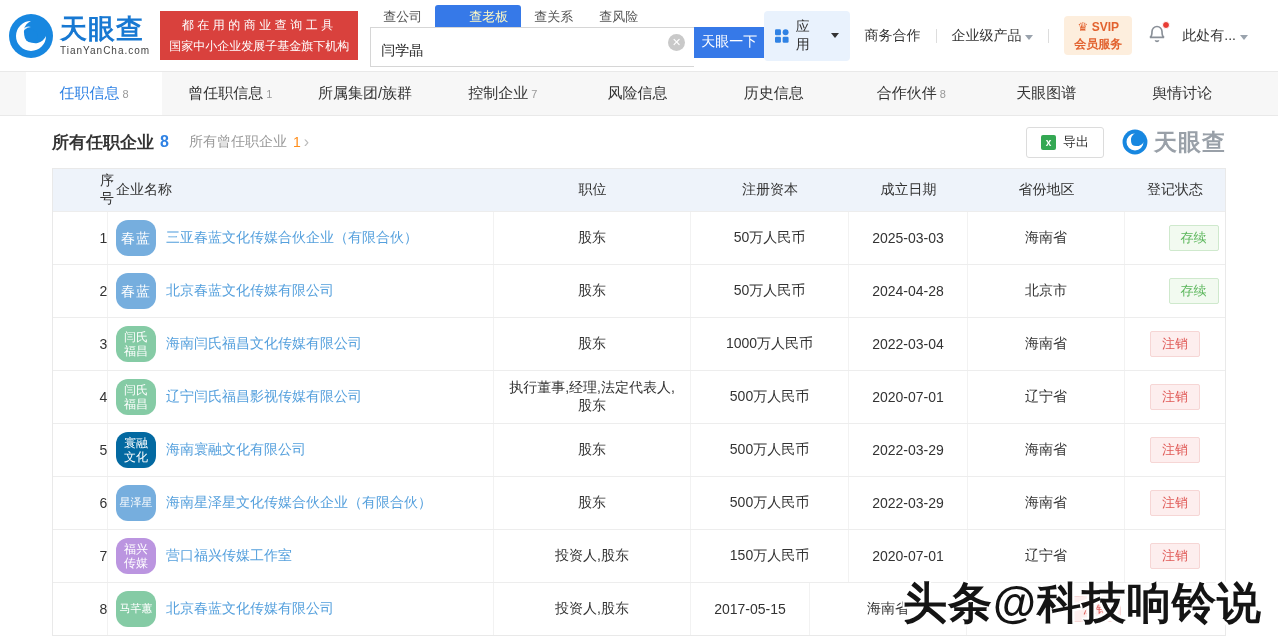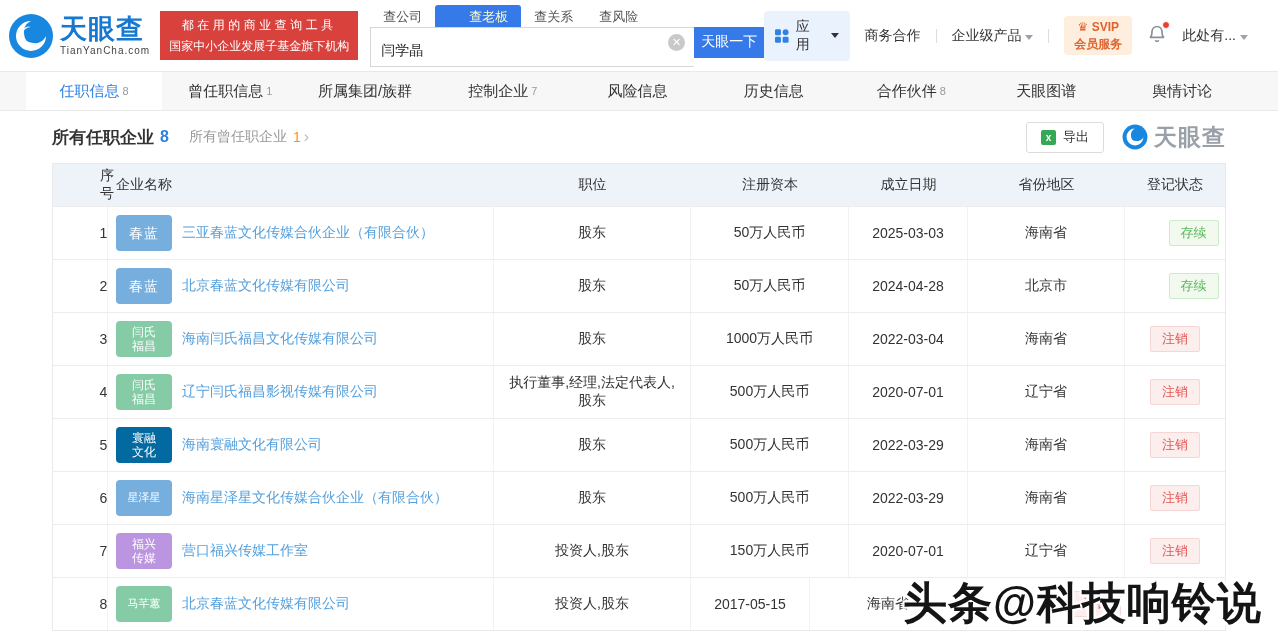--- a/index.html
+++ b/index.html
@@ -38,21 +38,21 @@
   .apps-chip .caret { border-top-color:#333; }
   .navlink { cursor:pointer; color:#333; white-space:nowrap; }
   .sep { width:1px; height:14px; background:#ddd; }
   .svip { background:#fdeedd; border-radius:4px; padding:3px 10px; text-align:center;
     color:#e2622f; font-size:12px; font-weight:bold; line-height:1.35; cursor:pointer; white-space:nowrap; }
   .bell-wrap { position:relative; cursor:pointer; }
   .bell-dot { position:absolute; top:-3px; right:-3px; width:8px; height:8px; border-radius:50%;
     background:#e83c34; border:1px solid #fff; }
 
   
-  .tabbar { height:40px; background:#f7f7f7; border-top:1px solid #e9e9e9; border-bottom:1px solid #e9e9e9;
+  .tabbar { height:45px; background:#f7f7f7; border-top:1px solid #e9e9e9; border-bottom:1px solid #e9e9e9;
     display:flex; padding:0 26px; }
   .tab { flex:1; display:flex; align-items:center; justify-content:center; font-size:15px;
     color:#333; cursor:pointer; white-space:nowrap; }
   .tab.on { background:#fff; color:#2f82e4; }
   .tab sup { font-size:11px; color:#999; margin-left:3px; font-weight:normal; }
 
   
   .section { display:flex; align-items:center; height:52px; padding:0 52px; }
   .sec-title { font-size:17px; font-weight:bold; color:#333; }
   .sec-count { color:#2f82e4; margin-left:6px; font-size:16px; font-weight:bold; }
@@ -75,21 +75,21 @@
   .td { display:flex; align-items:center; justify-content:center; font-size:14px; color:#333;
     border-right:1px solid #f2f2f2; text-align:center; }
   .td:last-child { border-right:none; }
   .c-no { width:55px;padding-left:47px; }
   .c-name { width:386px; justify-content:flex-start; text-align:left; padding:8px 8px 8px 8px; gap:10px; }
   .c-pos { width:197px; padding:4px 12px; }
   .c-cap { width:158px; }
   .c-date { width:119px; }
   .c-prov { width:157px; }
   .c-status { width:92px; flex:1; }
-  .clogo { width:56px; height:36px; border-radius:4px; color:#fff; display:flex; flex-direction:column;
+  .clogo { width:40px; height:36px; border-radius:12px; color:#fff; display:flex; flex-direction:column;
     align-items:center; justify-content:center; line-height:1.2; font-size:12px; flex-shrink:0; }
   .clogo.single2 { font-size:14px; letter-spacing:1px; }
   .clogo.single3 { font-size:11px; }
   .cname { color:#55a0dd; font-size:14px; cursor:pointer; text-decoration:none; }
   .badge { display:inline-block; padding:3px 11px; font-size:13px; border-radius:2px; }
   .badge.active { color:#5cb75c; background:#f2faf0; border:1px solid #cfe9cd;margin-left:37px; }
   .badge.cancelled { color:#e05a57; background:#fdeeee; border:1px solid #f6d6d5; }
 
   
   .watermark { position:absolute; right:16px; top:574px; font-size:44px; font-weight:900; color:#141414;

